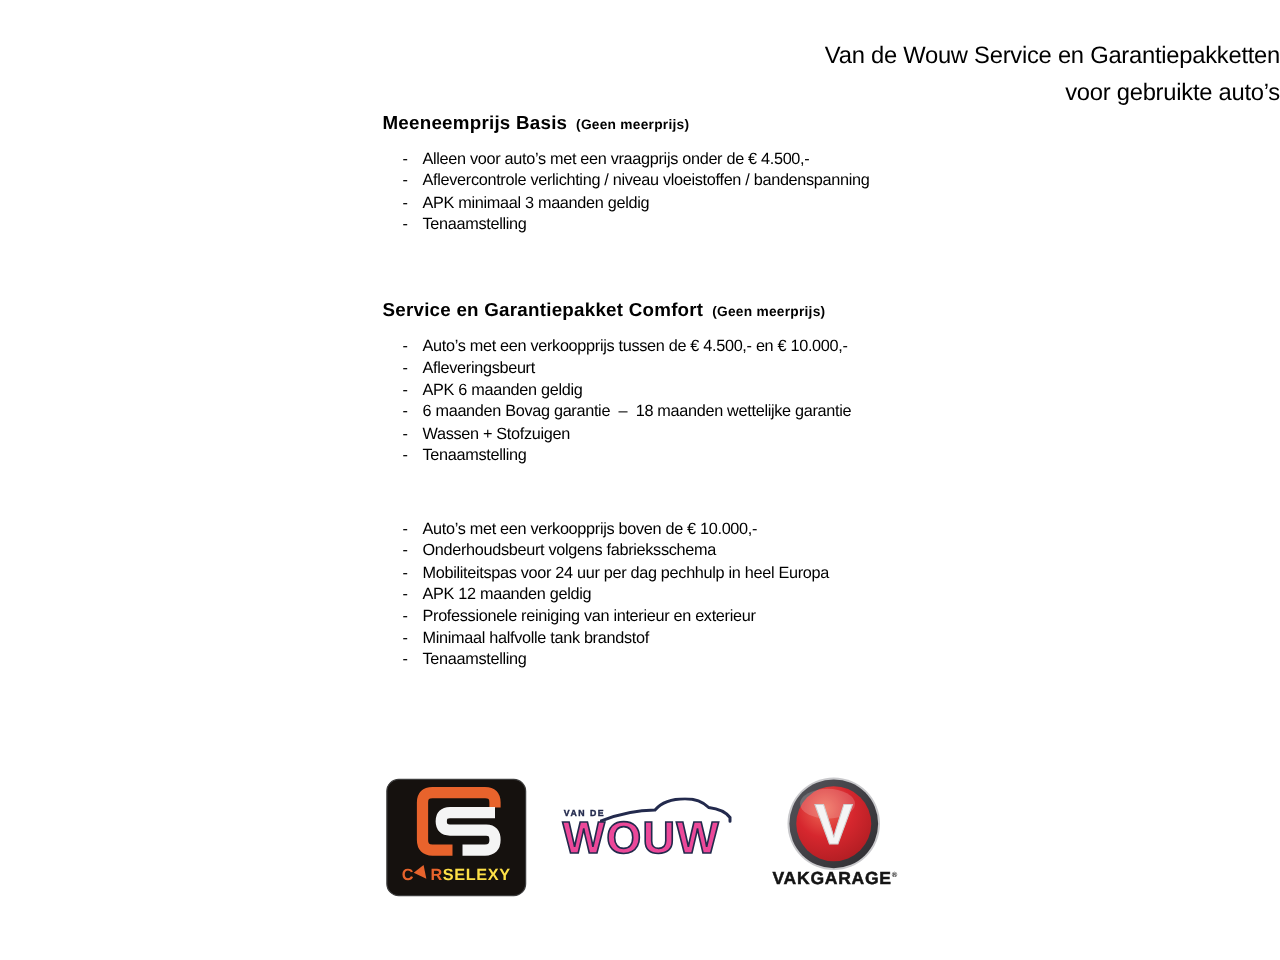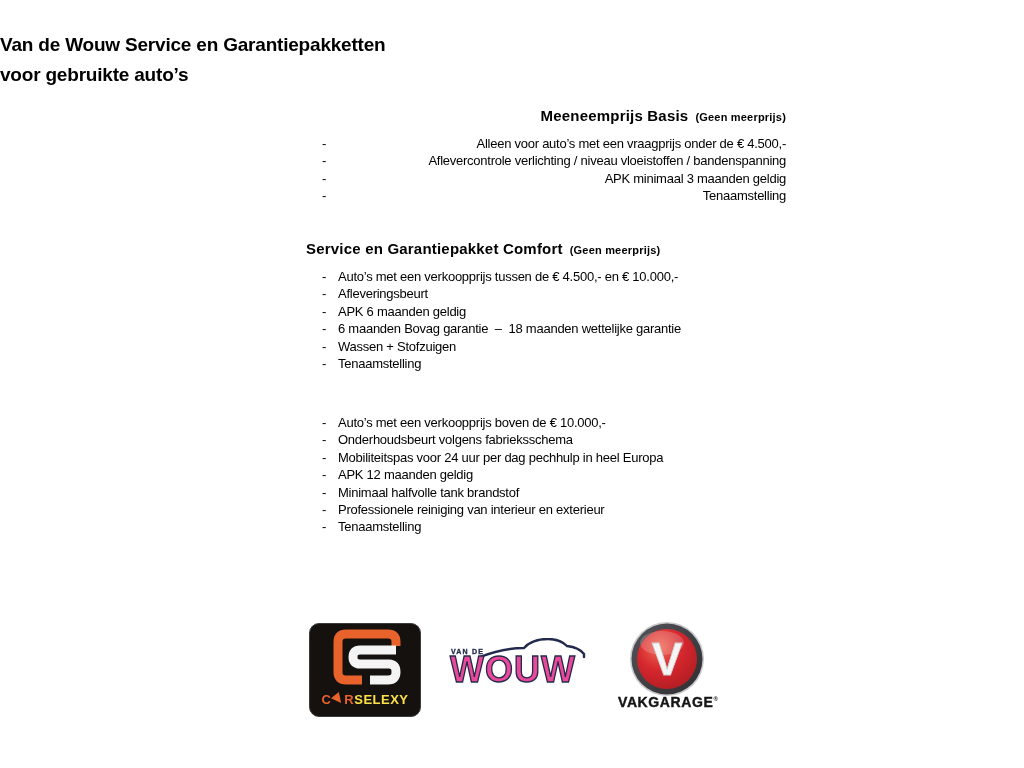--- a/index.html
+++ b/index.html
@@ -5,26 +5,26 @@
   * { margin:0; padding:0; box-sizing:border-box; }
   html,body { background:#ffffff; }
   .page {
     position:relative; width:1024px; height:768px; background:#ffffff;
     font-family:"Liberation Sans", sans-serif; color:#000;
     overflow:hidden;
   }
   
   .title {
     position:absolute; top:30px; left:0; width:1024px;
-    text-align:left; font-weight:bold; font-size:19px; line-height:30px;
+    text-align:right; font-weight:normal; font-size:19px; line-height:30px;
     letter-spacing:-0.2px;
   }
   
   .section { position:absolute; left:306px; width:480px; }
-  .sec-0 { top:107px;text-align:right; }
+  .sec-0 { top:90px; }
   .sec-1 { top:240px; }
   .sec-2 { top:404px; }
   .section-heading-row { white-space:nowrap; }
   .section-heading {
     font-weight:bold; font-size:15px; letter-spacing:0.2px;
   }
   .section-note {
     font-weight:bold; font-size:11px; margin-left:7px; letter-spacing:0.2px;
   }
   .item-list { list-style:none; margin-top:10px; }
@@ -113,22 +113,22 @@
       <li><span>Tenaamstelling</span></li>
     </ul>
   </div>
 
   <div class="section sec-2">
     <ul class="item-list">
       <li><span>Auto’s met een verkoopprijs boven de € 10.000,-</span></li>
       <li><span>Onderhoudsbeurt volgens fabrieksschema</span></li>
       <li><span>Mobiliteitspas voor 24 uur per dag pechhulp in heel Europa</span></li>
       <li><span>APK 12 maanden geldig</span></li>
+      <li><span>Professionele reiniging van interieur en exterieur</span></li>
       <li><span>Minimaal halfvolle tank brandstof</span></li>
-      <li><span>Professionele reiniging van interieur en exterieur</span></li>
       <li><span>Tenaamstelling</span></li>
     </ul>
   </div>
 
   <div class="logo carselexy">
     <svg width="112" height="60" viewBox="0 0 112 60">
       <path d="M 86 20 V 16 Q 86 8 78 8 H 36 Q 28 8 28 16 V 46 Q 28 54 36 54 H 52" fill="none" stroke="#e8632c" stroke-width="9"></path>
       <path d="M 86 24 H 50 Q 43 24 43 31 Q 43 38 50 38 H 79 Q 86 38 86 46 Q 86 54 78 54 H 60" fill="none" stroke="#f4f4f4" stroke-width="9"></path>
     </svg>
     <div class="cs-wordmark">

